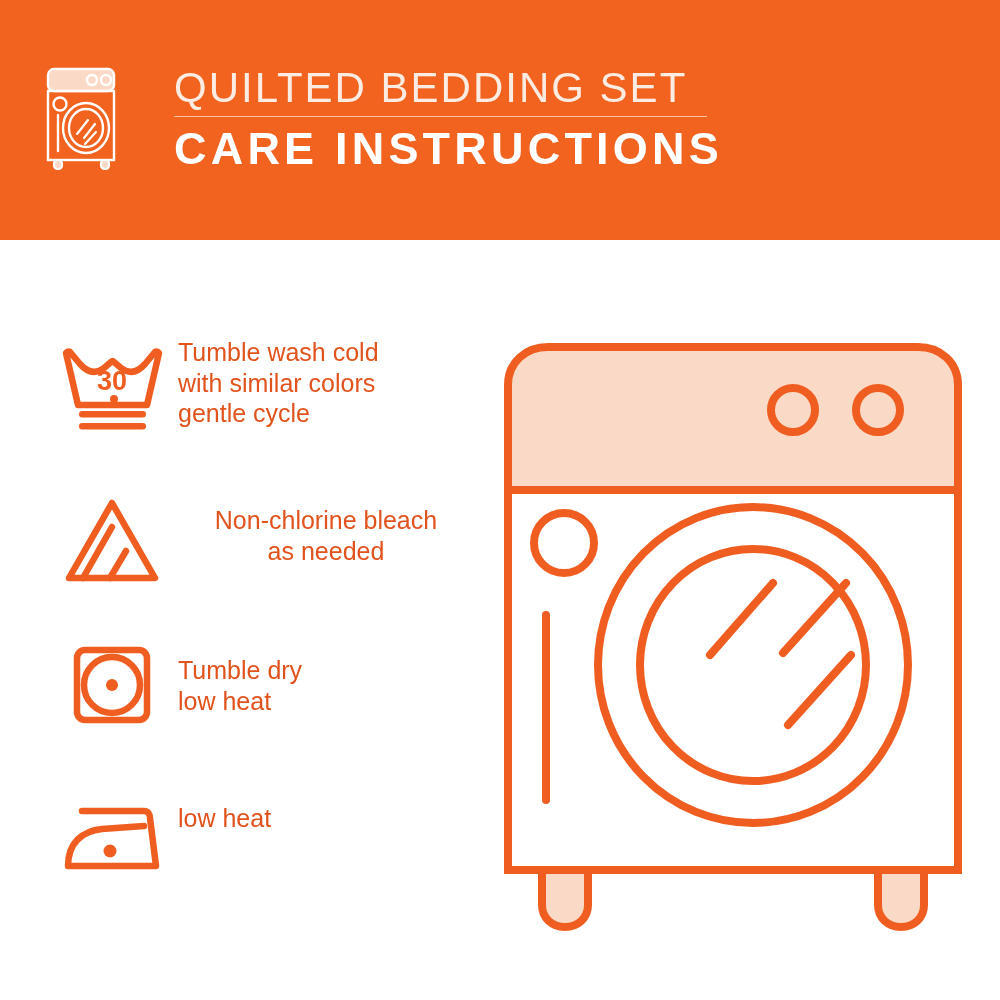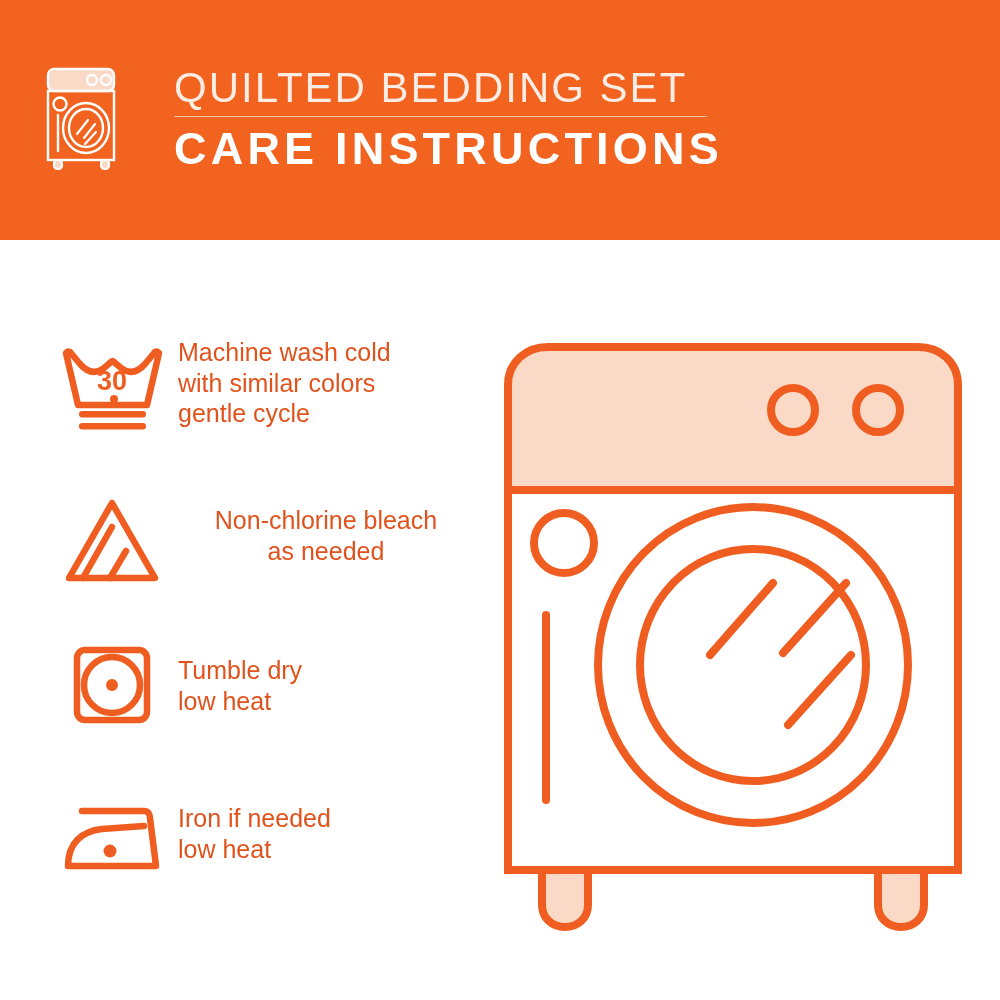--- a/index.html
+++ b/index.html
@@ -186,21 +186,21 @@
 
             <text x="52" y="47" font-family="Liberation Sans, sans-serif" font-size="27" font-weight="700" fill="#EF5E20" text-anchor="middle">30</text>
 
             <circle cx="54" cy="56" r="4" fill="#EF5E20"></circle>
 
             <rect x="19" y="68" width="67" height="6.5" rx="3.2" fill="#EF5E20"></rect>
             <rect x="19" y="80" width="67" height="6.5" rx="3.2" fill="#EF5E20"></rect>
           </svg>
         </div>
         <div class="care-text">
-          <span class="ln">Machine wash cold</span>
+          <span class="ln">Tumble wash cold</span>
           <span class="ln">with similar colors</span>
           <span class="ln">gentle cycle</span>
         </div>
       </div>
 
       <div class="care-row row-bleach">
         <div class="care-symbol">
           <svg width="104" height="95" viewBox="0 0 104 95">
             <path d="M52 10 L95 85 L9 85 Z" fill="none" stroke="#EF5E20" stroke-width="6.5" stroke-linejoin="round"></path>
             <line x1="52" y1="34" x2="23" y2="85" stroke="#EF5E20" stroke-width="6.5" stroke-linecap="round"></line>
@@ -228,21 +228,20 @@
       </div>
 
       <div class="care-row row-iron">
         <div class="care-symbol">
           <svg width="104" height="95" viewBox="0 0 104 95">
             <path d="M22 18 L84 18 C88 18 90 21 90 25 L96 73 L8 73 C8 50 22 38 42 36 L84 33" fill="none" stroke="#EF5E20" stroke-width="6.5" stroke-linejoin="round" stroke-linecap="round"></path>
             <circle cx="50" cy="58" r="6.5" fill="#EF5E20"></circle>
           </svg>
         </div>
         <div class="care-text">
-          <span class="ln">Iron if needed</span>
           <span class="ln">low heat</span>
         </div>
       </div>
 
     </div>
 
     <div class="machine-wrap">
       <svg width="500" height="620" viewBox="0 0 500 620">
 
         <rect x="20" y="110" width="450" height="425" fill="#FFFFFF" stroke="#EF5E20" stroke-width="8"></rect>

